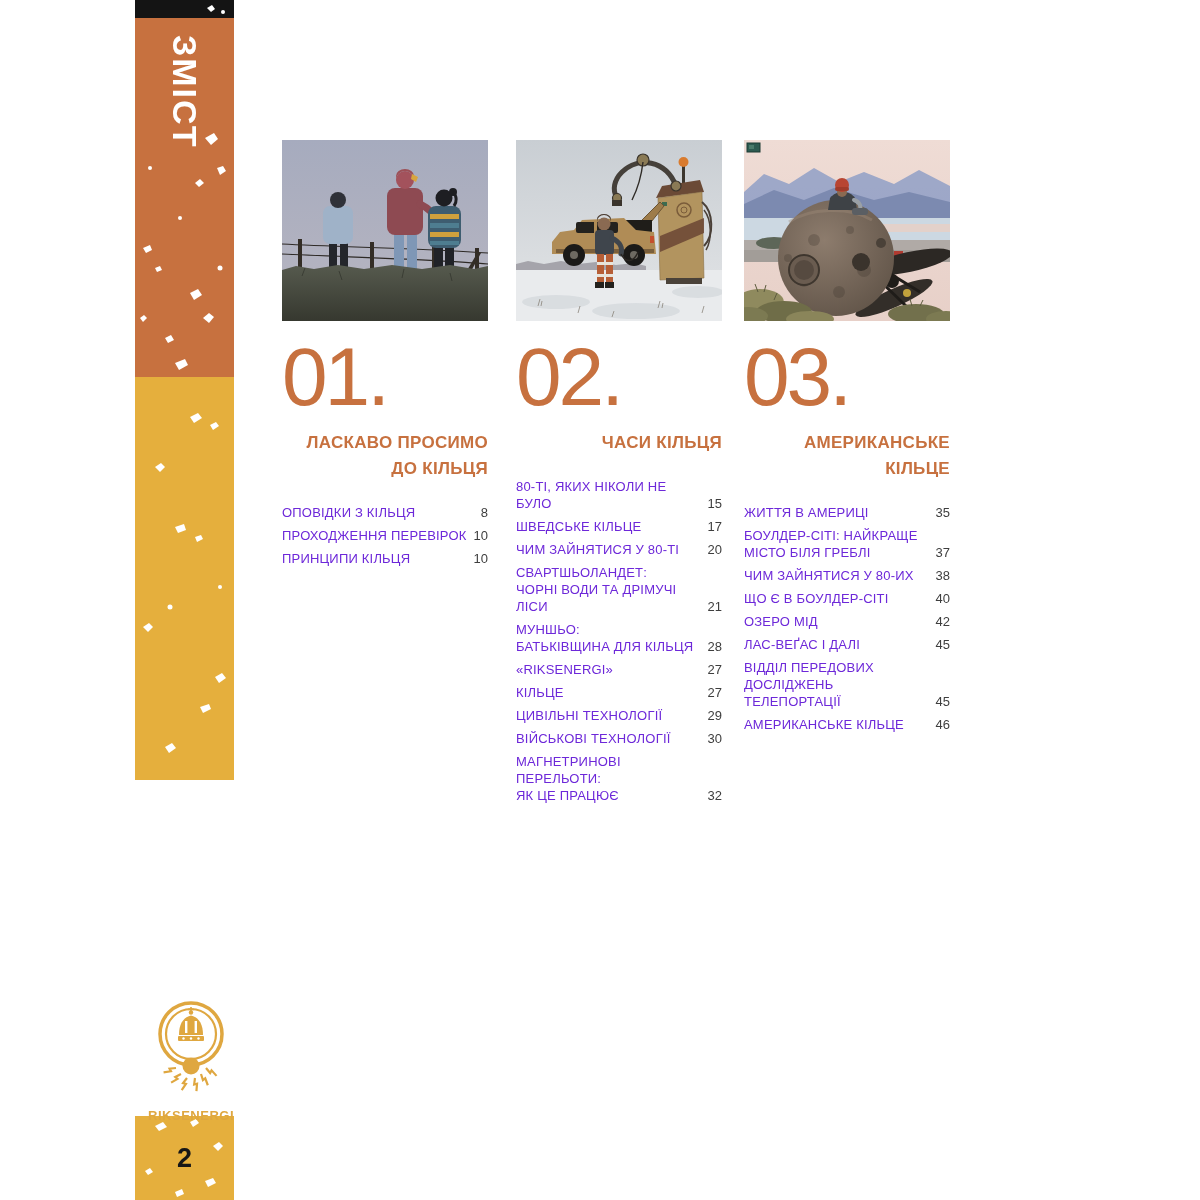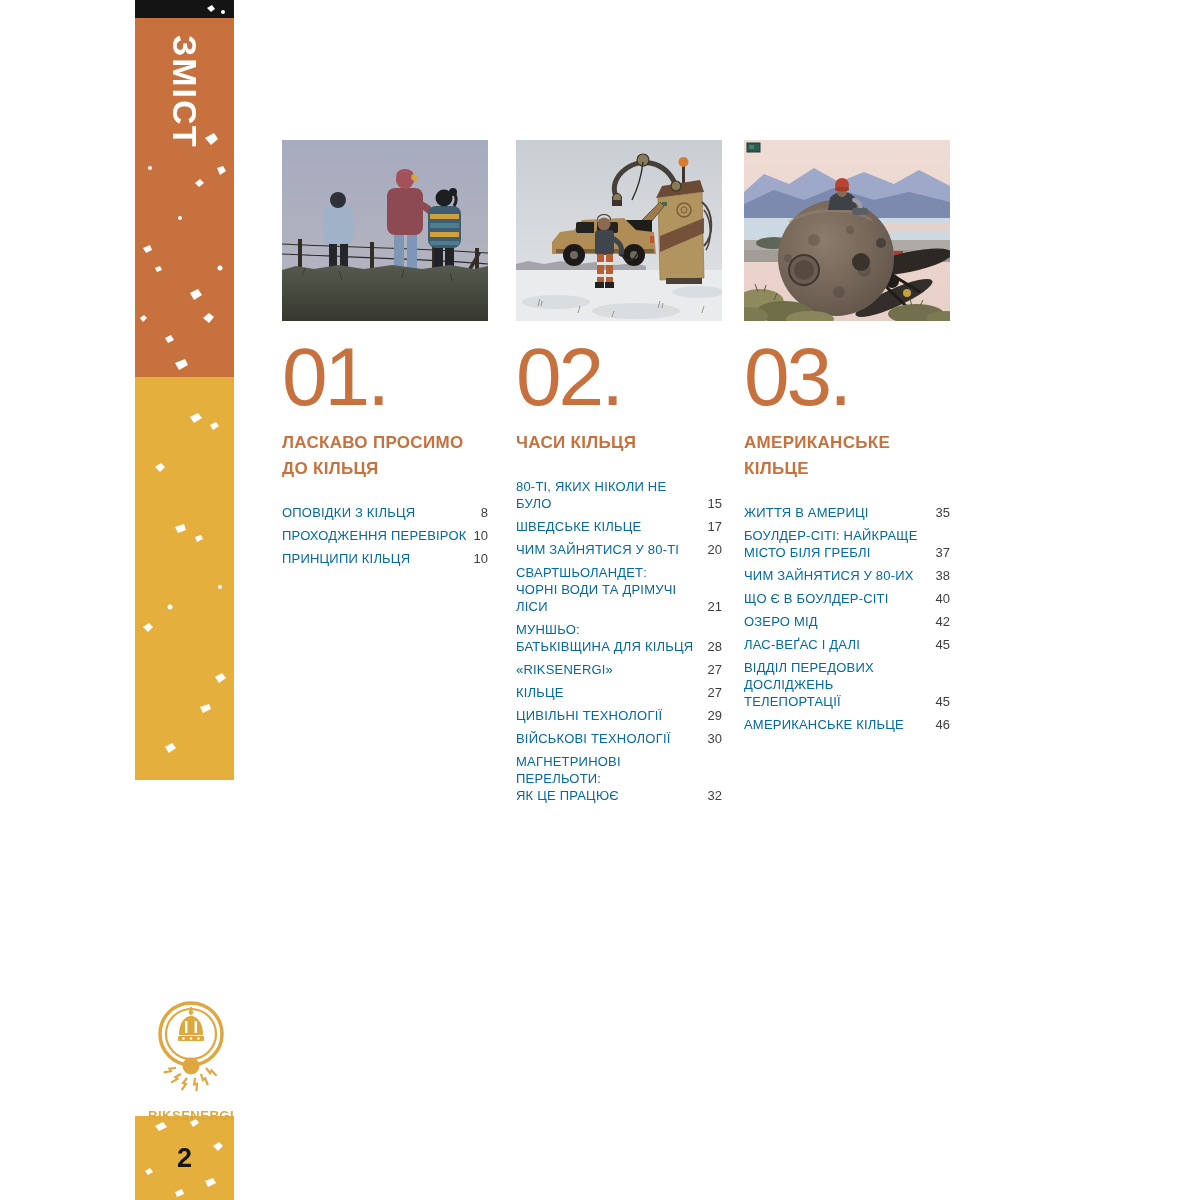--- a/index.html
+++ b/index.html
@@ -22,24 +22,24 @@
   
   .logo-wrap{position:absolute;left:135px;top:998px;width:99px;text-align:right;}
   .logo-text{margin-top:2px;color:#dfa740;font-weight:bold;font-size:13px;letter-spacing:.5px;}
 
   
   .col{position:absolute;top:140px;width:206px;}
   .col1{left:282px;} .col2{left:516px;} .col3{left:744px;}
   .scene{display:block;width:206px;height:181px;margin-bottom:20px;}
   .sec-number{color:#c7713f;font-weight:normal;font-size:82px;line-height:72px;letter-spacing:-3px;height:72px;margin-bottom:17px;}
   .sec-title{color:#c7713f;font-weight:bold;font-size:17px;line-height:26px;letter-spacing:.3px;
-    white-space:pre-line;margin-bottom:22px;}
+    white-space:pre-line;margin-bottom:22px;text-align:right;}
   .entries{width:206px;}
   .entry{display:flex;justify-content:space-between;align-items:flex-end;gap:4px;margin-bottom:6px;}
-  .entry-title{color:#0369a1;font-size:13px;line-height:17px;letter-spacing:.2px;white-space:pre-line;flex:1;}
+  .entry-title{color:#6d28d9;font-size:13px;line-height:17px;letter-spacing:.2px;white-space:pre-line;flex:1;}
   .entry-page{color:#3e3e3e;font-size:13px;line-height:17px;min-width:16px;text-align:right;flex-shrink:0;}
 </style>
 </head>
 <body>
 
 <div class="page">
 
   <div class="sidebar">
     <div class="bar-black">
       <svg class="grunge" width="99" height="18">

